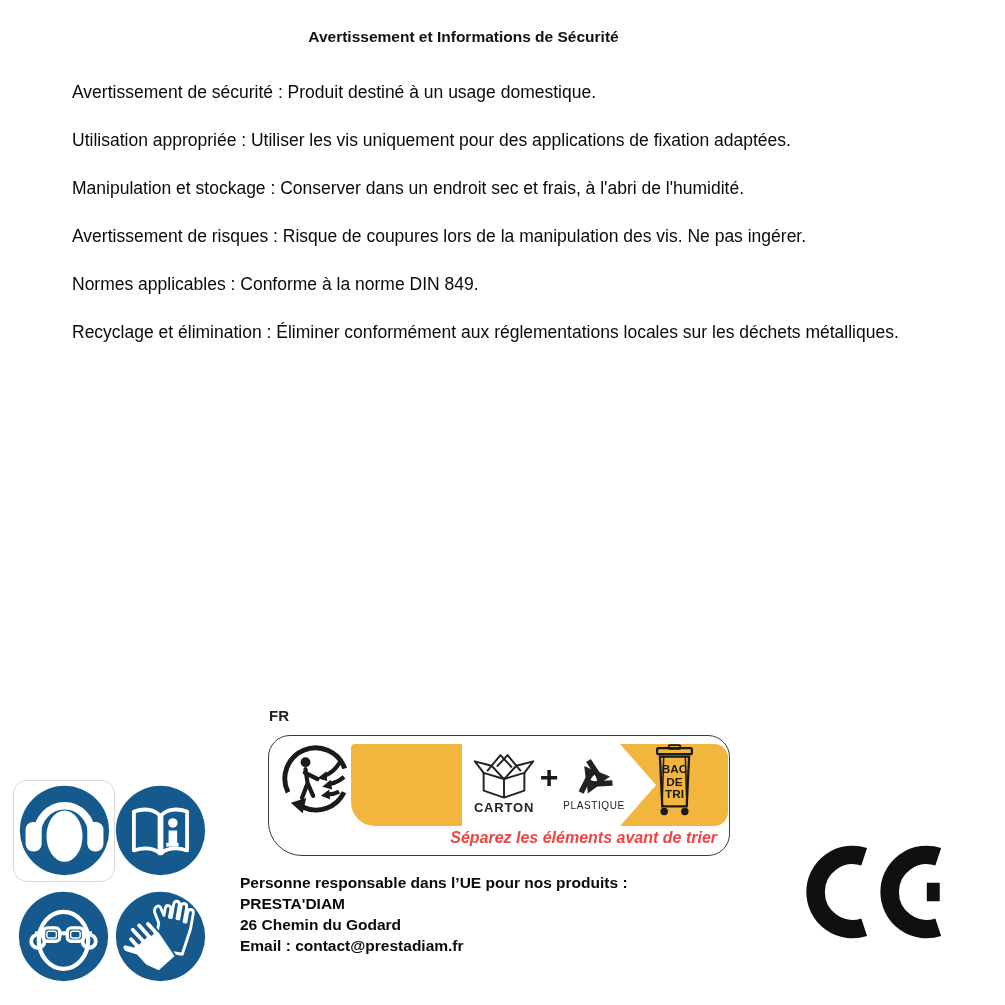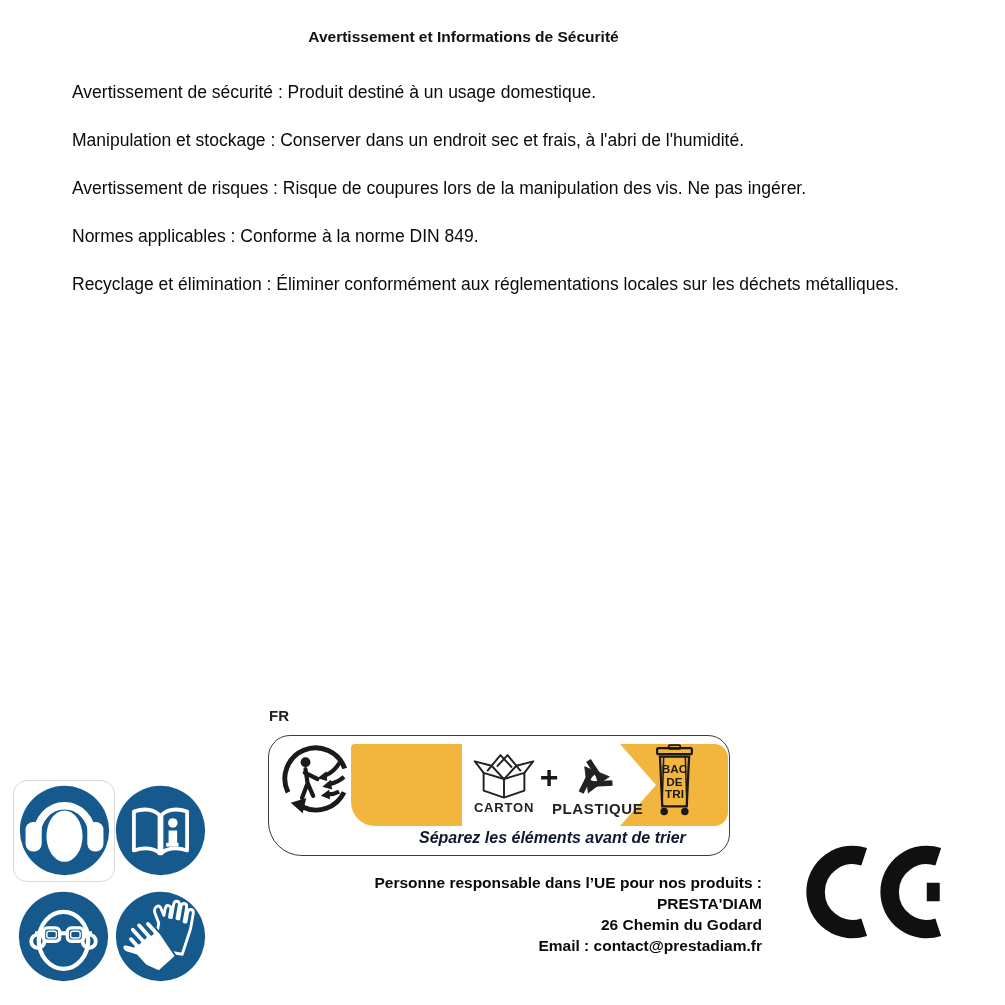--- a/index.html
+++ b/index.html
@@ -21,35 +21,36 @@
   #triman-box{left:268px;top:735px;width:462px;height:121px;background:#fff;border:1.5px solid #3a3a3a;
     border-radius:22px 22px 22px 34px;box-sizing:border-box;}
   #triman-box .rel{position:absolute;}
   #yellow-band{left:82px;top:8px;width:377px;height:82px;background:#F2B53E;border-radius:4px 14px 14px 24px;}
   #triman-logo{left:12px;top:8px;}
   #chevron{left:193px;top:8px;}
   #carton-icon{left:204px;top:16px;}
   #carton-label{left:196px;top:64px;width:78px;text-align:center;font-size:13px;font-weight:bold;letter-spacing:.8px;color:#222;}
   #materials-plus{left:262px;top:22px;width:36px;text-align:center;font-size:32px;font-weight:800;color:#1a1a1a;line-height:38px;}
   #plastique-icon{left:299px;top:15px;}
-  #plastique-label{left:283px;top:64px;width:84px;text-align:center;font-size:15px;font-weight:bold;letter-spacing:.6px;color:#222;}
+  #plastique-label{left:283px;top:64px;width:84px;text-align:center;font-size:10px;font-weight:normal;letter-spacing:.6px;color:#222;}
   #bin-icon{left:382px;top:8px;}
-  #separation-note{left:150px;top:93px;width:298px;font-size:16px;font-weight:bold;font-style:italic;color:#0f172a;}
+  #separation-note{left:150px;top:93px;width:298px;text-align:right;font-size:16px;font-weight:bold;font-style:italic;color:#ef4444;}
   
-  #responsible{left:240px;top:872px;width:522px;text-align:right;font-size:15.5px;font-weight:bold;line-height:21px;color:#0a0a0a;}
+  #responsible{left:240px;top:872px;width:522px;text-align:left;font-size:15.5px;font-weight:bold;line-height:21px;color:#0a0a0a;}
   
   #ce{left:799px;top:841px;}
 </style>
 </head>
 <body>
 
 <div class="abs" id="title">Avertissement et Informations de Sécurité</div>
 
 <div class="abs" id="body-text">
   <p>Avertissement de sécurité : Produit destiné à un usage domestique.</p>
+  <p>Utilisation appropriée : Utiliser les vis uniquement pour des applications de fixation adaptées.</p>
   <p>Manipulation et stockage : Conserver dans un endroit sec et frais, à l'abri de l'humidité.</p>
   <p>Avertissement de risques : Risque de coupures lors de la manipulation des vis. Ne pas ingérer.</p>
   <p>Normes applicables : Conforme à la norme DIN 849.</p>
   <p>Recyclage et élimination : Éliminer conformément aux réglementations locales sur les déchets métalliques.</p>
 </div>
 
 <div class="abs" id="sticker-bg"></div>
 
 <svg class="abs picto" style="left:17px;top:783px;" viewBox="0 0 100 100">
   <circle cx="50" cy="50" r="47" fill="#16598C"></circle>

